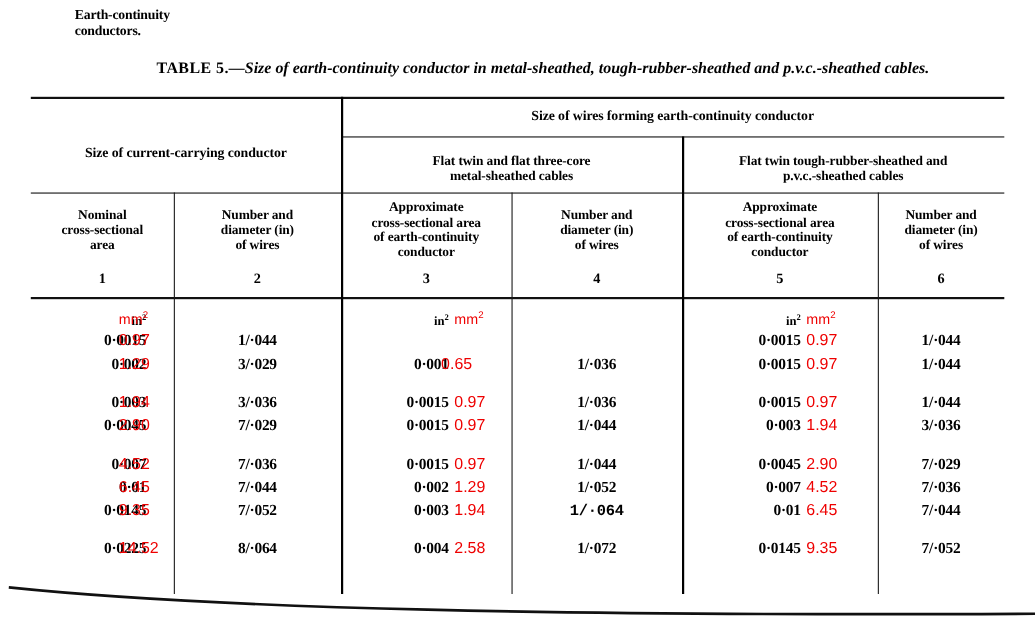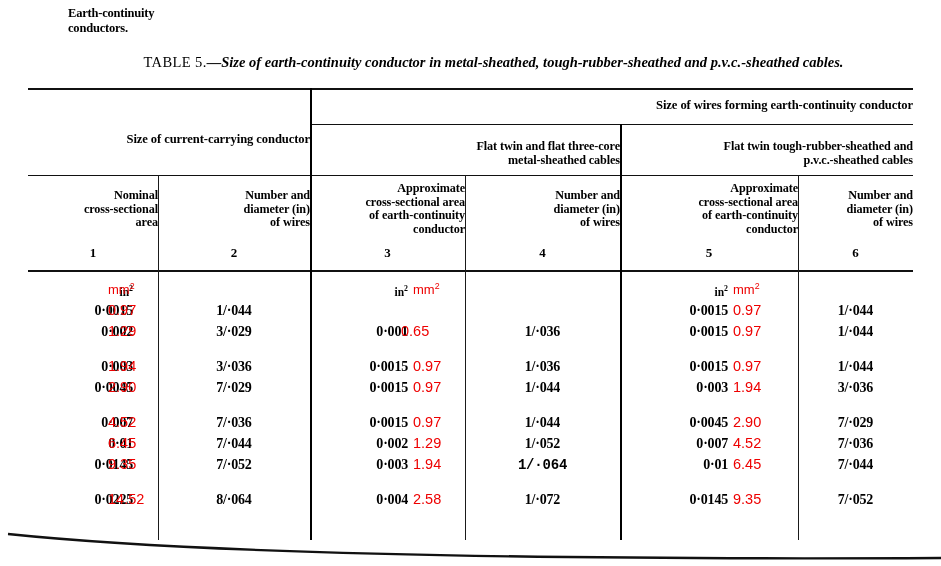--- a/index.html
+++ b/index.html
@@ -40,21 +40,21 @@
   .caption {
     position: absolute;
     left: 0;
     top: 54px;
     width: 941px;
     text-align: center;
     font-size: 14.5px;
     white-space: nowrap;
   }
   .caption .tlabel {
-    font-weight: normal;
+    font-weight: bold;
     font-style: normal;
     letter-spacing: 0.4px;
     margin-left: 46px;
   }
   .caption .ttitle {
     font-style: italic;
     font-weight: bold;
   }
 
   
@@ -84,21 +84,21 @@
     position: absolute;
     left: 0;
     top: 528px;
     width: 941px;
     height: 38px;
   }
 
   
   .hcell {
     position: absolute;
-    text-align: right;
+    text-align: center;
     font-weight: bold;
     font-size: 12.2px;
     line-height: 13.6px;
     letter-spacing: -0.1px;
   }
   .hcell.big { font-size: 12.6px; font-weight: bold; }
 
   .colnum {
     position: absolute;
     text-align: center;

